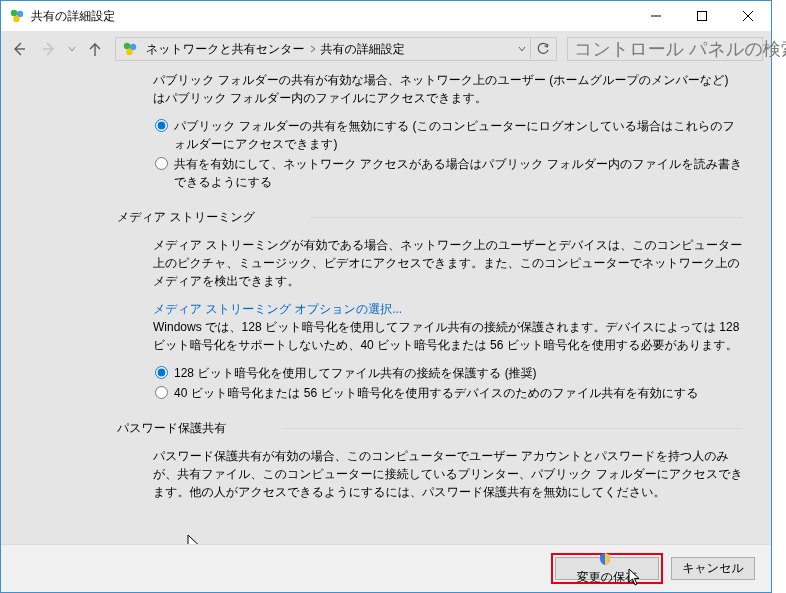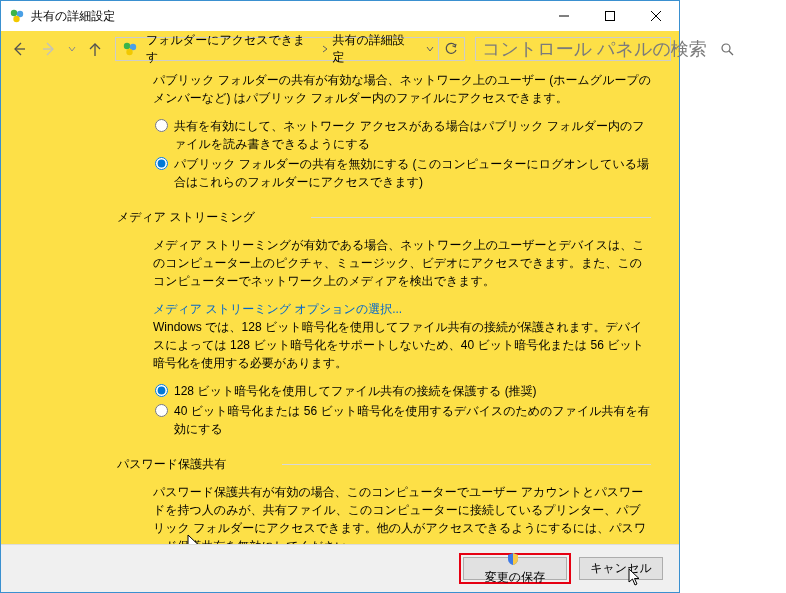--- a/index.html
+++ b/index.html
@@ -4,26 +4,26 @@
 <style>
   * { box-sizing: border-box; }
   html, body {
     margin: 0; padding: 0;
     font-family: "Yu Gothic UI", "Meiryo UI", "MS Gothic", sans-serif;
     font-size: 12px;
     color: #000;
     background: #fff;
   }
   .window {
-    width: 680px;
+    width: 772px;
     height: 593px;
     border: 1px solid #3a90d0;
     display: flex;
     flex-direction: column;
-    background: #fde047;
+    background: #e5e5e5;
     position: relative;
   }
   
   .titlebar {
     height: 30px;
     display: flex;
     align-items: center;
     padding: 0 0 0 8px;
     background: #fff;
   }
@@ -213,21 +213,21 @@
     </div>
 
     <div class="breadcrumb-bar">
       <span class="breadcrumb-icon">
         <svg width="16" height="16" viewBox="0 0 16 16">
           <circle cx="5" cy="5" r="3.2" fill="#3bb44a"></circle>
           <circle cx="11" cy="6" r="3.2" fill="#4aa0e6"></circle>
           <circle cx="7.5" cy="11" r="3.2" fill="#f2c900"></circle>
         </svg>
       </span>
-      <span class="breadcrumb-seg">フォルダーにアクセスできます</span>
+      <span class="breadcrumb-seg">ネットワークと共有センター</span>
       <span class="breadcrumb-caret">
         <svg width="6" height="8" viewBox="0 0 6 8">
             <path d="M1 1 L5 4 L1 7" stroke="#606060" fill="none" stroke-width="1"></path>
           </svg>
       </span>
       <span class="breadcrumb-seg">共有の詳細設定</span>
       <span class="breadcrumb-spacer"></span>
       <span class="breadcrumb-dd">
         <svg width="8" height="8" viewBox="0 0 8 8">
             <path d="M1 2 L4 6 L7 2" stroke="#606060" fill="none" stroke-width="1"></path>
@@ -251,26 +251,26 @@
       </span>
     </div>
   </div>
 
   <div class="content">
     <div class="content-inner">
 
       
       <p class="para">パブリック フォルダーの共有が有効な場合、ネットワーク上のユーザー (ホームグループのメンバーなど) はパブリック フォルダー内のファイルにアクセスできます。</p>
       <div class="radio-row">
+        <input type="radio" name="pf" checked="" style="">
+        <label>パブリック フォルダーの共有を無効にする (このコンピューターにログオンしている場合はこれらのフォルダーにアクセスできます)</label>
+      </div>
+      <div class="radio-row">
         <input type="radio" name="pf" style="">
         <label>共有を有効にして、ネットワーク アクセスがある場合はパブリック フォルダー内のファイルを読み書きできるようにする</label>
-      </div>
-      <div class="radio-row">
-        <input type="radio" name="pf" checked="" style="">
-        <label>パブリック フォルダーの共有を無効にする (このコンピューターにログオンしている場合はこれらのフォルダーにアクセスできます)</label>
       </div>
 
       
       <div class="section-header">
         <span class="section-title">メディア ストリーミング</span>
         <span class="section-line"></span>
       </div>
       <p class="para">メディア ストリーミングが有効である場合、ネットワーク上のユーザーとデバイスは、このコンピューター上のピクチャ、ミュージック、ビデオにアクセスできます。また、このコンピューターでネットワーク上のメディアを検出できます。</p>
       <span class="link">メディア ストリーミング オプションの選択...</span>
 

